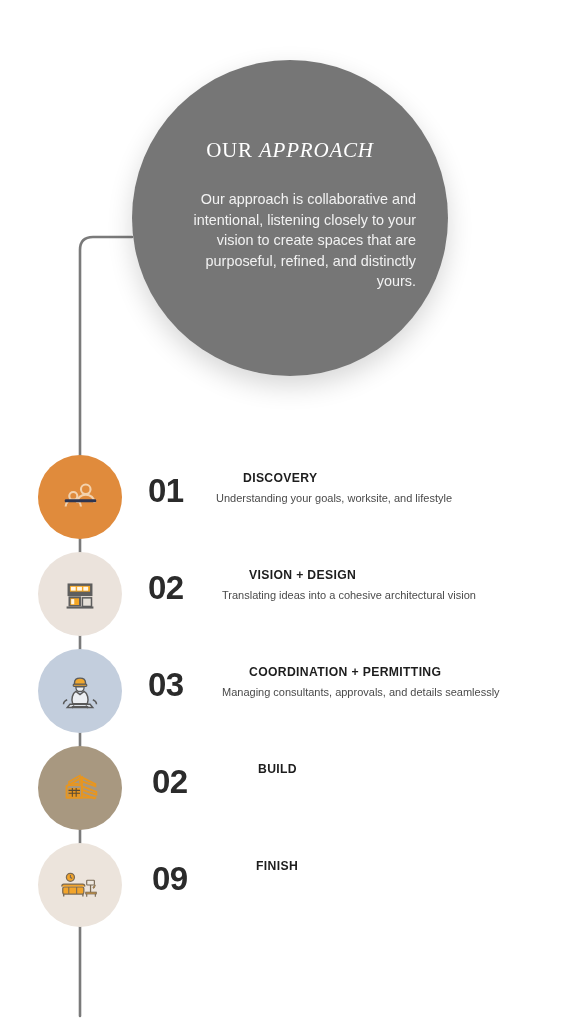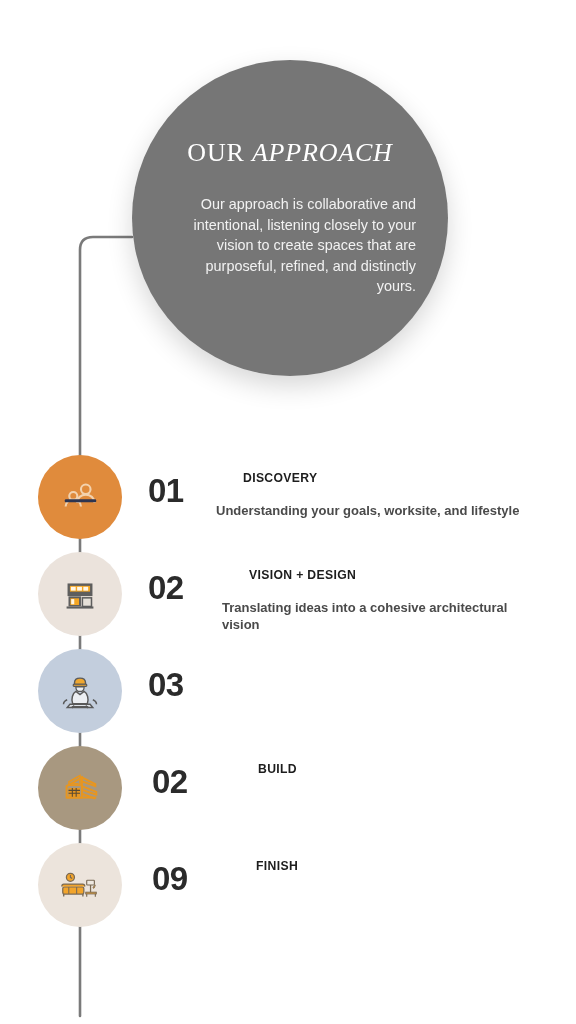--- a/index.html
+++ b/index.html
@@ -32,21 +32,21 @@
     background:#767676;
     box-shadow:0 10px 26px rgba(0,0,0,0.16);
     display:flex;
     flex-direction:column;
     align-items:center;
     justify-content:flex-start;
     padding-top:78px;
   }
   .hero-title {
     font-family:"Liberation Serif", serif;
-    font-size:26px;
+    font-size:21px;
     letter-spacing:0.8px;
     color:#ffffff;
     white-space:nowrap;
   }
   .hero-title .t-italic { font-style:italic; }
   .hero-body {
     margin-top:26px;
     width:252px;
     text-align:right;
     font-size:14.4px;
@@ -89,25 +89,25 @@
   }
   .step-title {
     font-size:12.2px;
     font-weight:700;
     color:#1d1d1d;
     letter-spacing:0.35px;
     line-height:1.25;
     padding-left:27px;
   }
   .step-desc {
-    margin-top:17px;
-    font-size:13px;
+    margin-top:4px;
+    font-size:11px;
     color:#4a4a4a;
     line-height:16.5px;
-    font-weight:700;
+    font-weight:400;
   }
 
   
   .s1 .step-num  { left:148px; }
   .s1 .step-text { left:216px; width:310px; }
   .s2 .step-num  { left:148px;text-align:right; }
   .s2 .step-text { left:222px; width:290px; }
   .s3 .step-num  { left:148px; }
   .s3 .step-text { left:222px; width:290px; }
   .s4 .step-num  { left:152px; }
@@ -184,20 +184,24 @@
           <rect x="16.5" y="16.5" width="15" height="2.4" rx="1.1" fill="#f0a830" stroke="#5a5a5a" stroke-width="1.2"></rect>
           <path d="M19.5 19.5c0 3 1.8 5 4.5 5s4.5-2 4.5-5z" fill="#eceff3" stroke="#5a5a5a" stroke-width="1.4"></path>
           <path d="M16 38c-2-5.5 0-11.5 3.5-13.5L24 28l4.5-3.5C32 26.5 34 32.5 32 38z" fill="#eceff3" stroke="#5a5a5a" stroke-width="1.6"></path>
           <path d="M13 38.5h22l3 3.5H10z" fill="#dfe4ea" stroke="#5a5a5a" stroke-width="1.5"></path>
           <path d="M15 41h18M17.5 39.7l-2 3M30.5 39.7l2 3" stroke="#5a5a5a" stroke-width="1.1"></path>
           <path d="M10 33.5c-2.5 1-4 3-4 5" stroke="#5a5a5a" stroke-width="1.6" fill="none"></path>
           <path d="M38 33.5c2.5 1 4 3 4 5" stroke="#5a5a5a" stroke-width="1.6" fill="none"></path>
         </svg>
       </div>
       <div class="step-num">03</div>
+      <div class="step-text">
+        <div class="step-title">COORDINATION + PERMITTING</div>
+        <div class="step-desc">Managing consultants, approvals, and details seamlessly</div>
+      </div>
     </div>
 
     <div class="step s4">
       <div class="step-circle" style="background:#a89880;">
         <svg class="icon-svg" width="46" height="46" viewBox="0 0 48 48">
           <g fill="none" stroke="#e8961f" stroke-width="2">
             <path d="M10 22 L26 13 L26 34 L10 34 Z"></path>
             <path d="M26 13 L40 20 L40 22 L26 17 Z"></path>
             <path d="M26 22 L41 28 L41 31 L26 26 Z"></path>
             <path d="M26 30 L40 35"></path>

